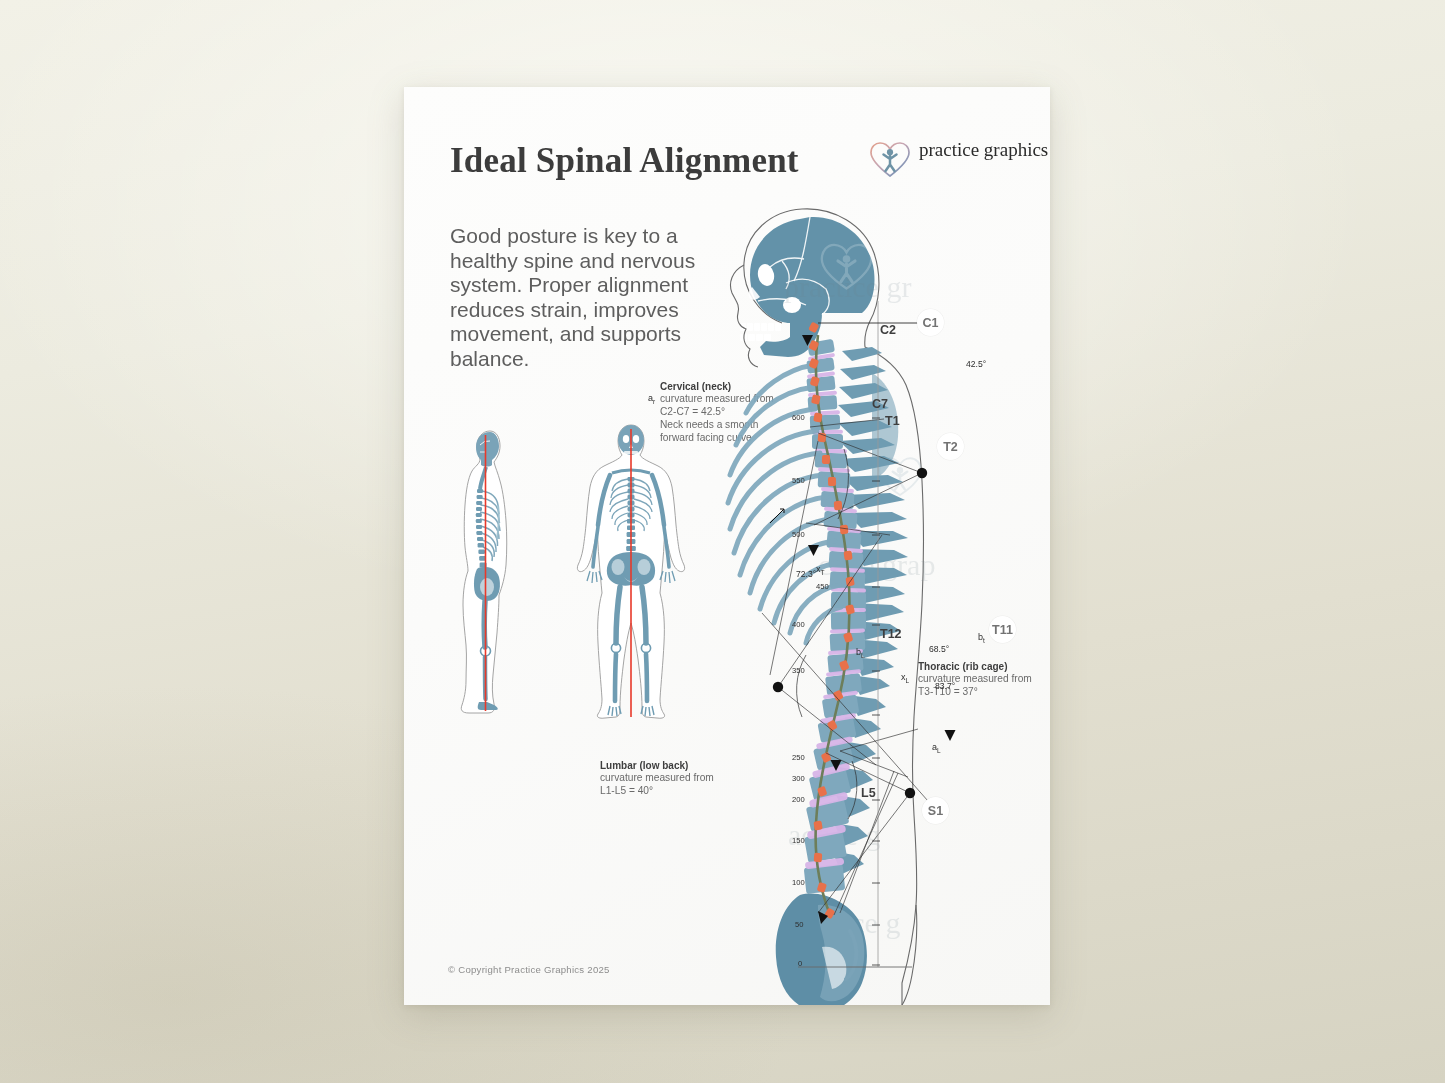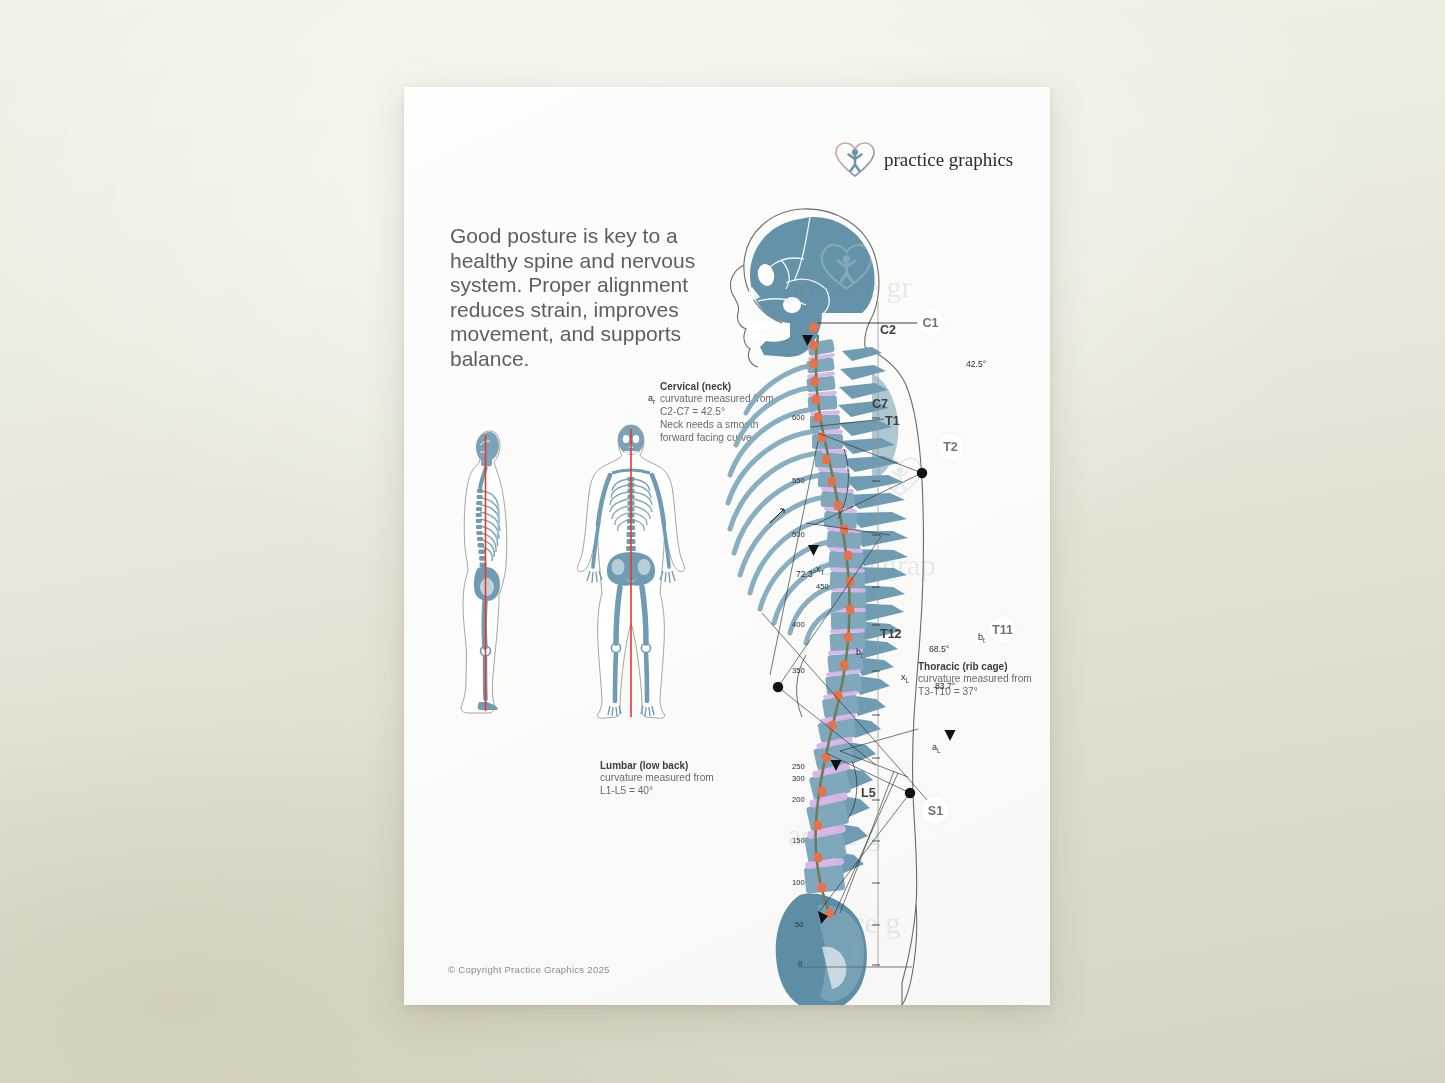--- a/index.html
+++ b/index.html
@@ -28,21 +28,21 @@
     overflow: hidden;
   }
 
   
   .title {
     position: absolute; left: 46px; top: 54px;
     font-family: "Liberation Serif", serif;
     font-size: 35px; font-weight: 700; color: #3c3c3c;
     letter-spacing: 0.2px; white-space: nowrap;
   }
-  .logo { position: absolute; left: 429px; top: 52px; display: flex; align-items: center; gap: 7px; }
+  .logo { position: absolute; left: 464px; top: 52px; display: flex; align-items: flex-start; gap: 7px; }
   .logo-mark { width: 44px; height: 42px; }
   .logo-text {
     font-family: "Liberation Serif", serif;
     font-size: 19px; color: #2b2b2b; white-space: nowrap;
   }
 
   
   .intro {
     position: absolute; left: 46px; top: 137px; width: 290px;
     font-size: 21px; line-height: 1.17; color: #5e5e5e;
@@ -91,20 +91,21 @@
   }
   .axis-lbl { position: absolute; font-size: 9px; color: #2e2e2e; white-space: nowrap; }
 </style>
 </head>
 <body>
 
 <div class="backdrop-light"></div>
 
 <div class="poster">
 
+  <div class="title">Ideal Spinal Alignment</div>
 
   <div class="logo">
     <span class="logo-mark">
       <svg viewBox="0 0 44 42" width="44" height="42">
         <defs>
           <linearGradient id="heartg" x1="0" y1="0" x2="1" y2="1">
             <stop offset="0%" stop-color="#e2a08c"></stop>
             <stop offset="45%" stop-color="#c6a6b4"></stop>
             <stop offset="100%" stop-color="#5b8cb8"></stop>
           </linearGradient>
@@ -593,21 +594,21 @@
   </svg>
 
   <div>
     <div class="tick-txt" style="left:388px; top:326px;">600</div>
     <div class="tick-txt" style="left:388px; top:389px;">550</div>
     <div class="tick-txt" style="left:388px; top:443px;">500</div>
     <div class="tick-txt" style="left:388px; top:495px;padding-left:24px;">450</div>
     <div class="tick-txt" style="left:388px; top:533px;">400</div>
     <div class="tick-txt" style="left:388px; top:579px;">350</div>
     <div class="tick-txt" style="left:388px; top:651px;margin-top:36px;">300</div>
-    <div class="tick-txt" style="left:388px; top:666px;margin-top:9px;">250</div>
+    <div class="tick-txt" style="left:388px; top:666px;">250</div>
     <div class="tick-txt" style="left:388px; top:708px;">200</div>
     <div class="tick-txt" style="left:388px; top:749px;">150</div>
     <div class="tick-txt" style="left:388px; top:791px;">100</div>
     <div class="tick-txt" style="left:391px; top:833px;">50</div>
     <div class="tick-txt" style="left:394px; top:872px;">0</div>
   </div>
 
   <div>
     <div class="vlabel chip" style="left:513px; top:222px;">C1</div>
     <div class="vlabel plain" style="left:476px; top:236px;">C2</div>

